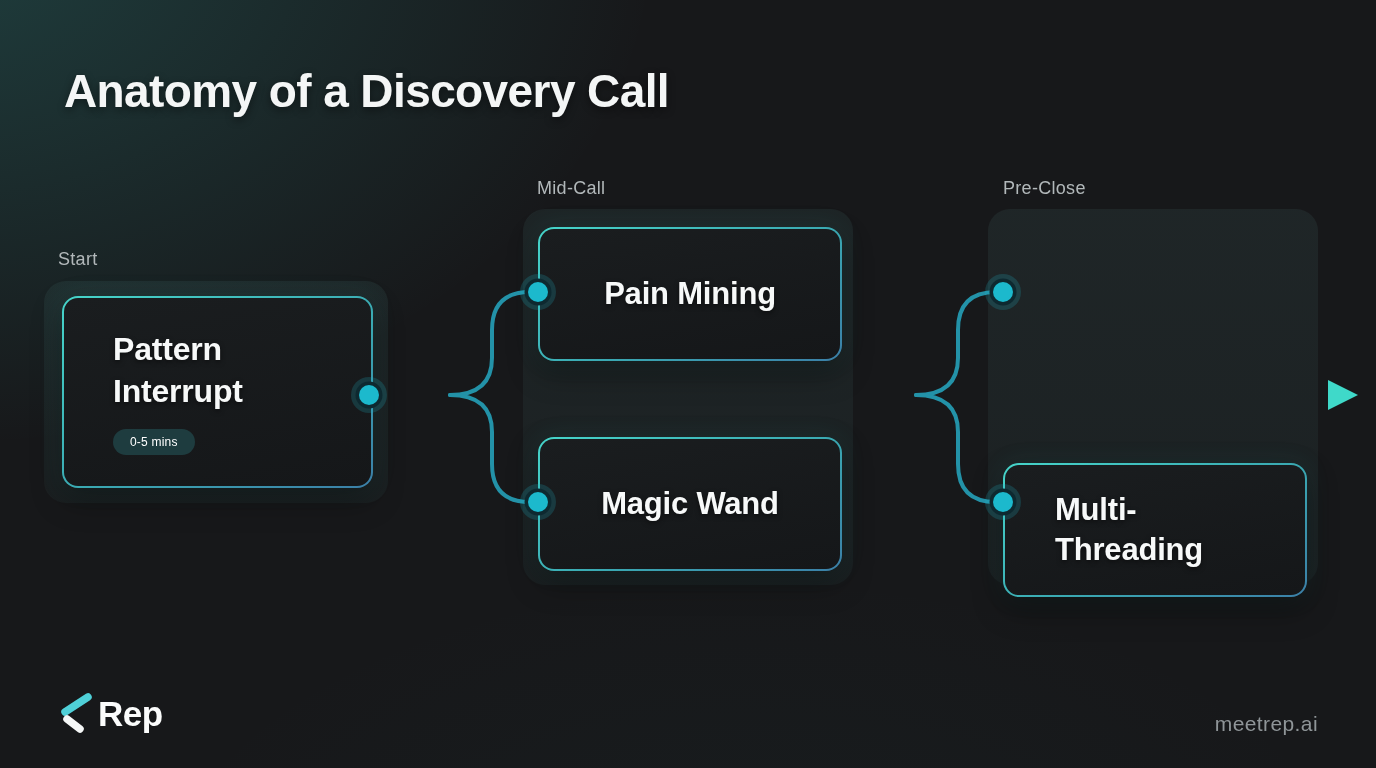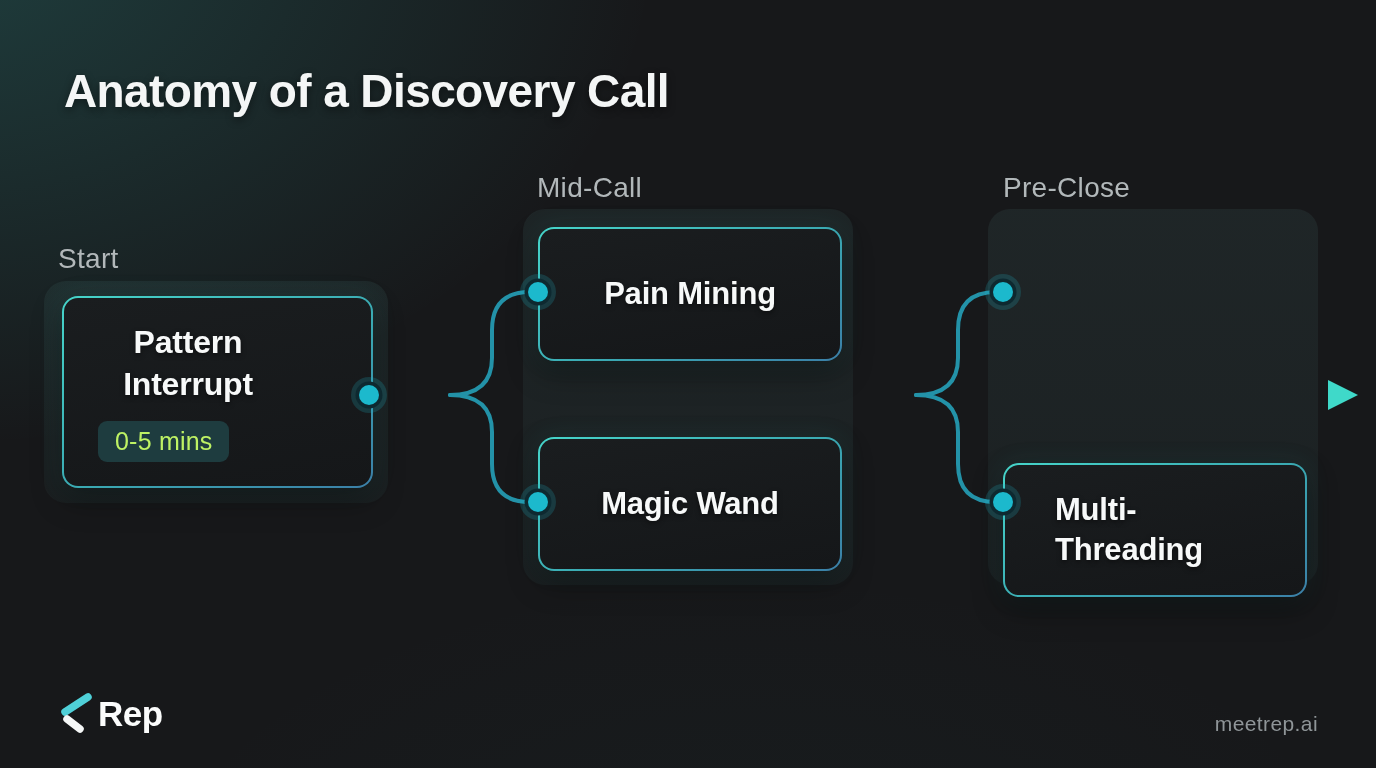--- a/index.html
+++ b/index.html
@@ -10,21 +10,21 @@
       radial-gradient(1150px 820px at -4% -8%, rgba(62,214,206,0.20), rgba(62,214,206,0.0) 62%),
       radial-gradient(900px 500px at 55% 120%, rgba(40,120,120,0.05), rgba(0,0,0,0) 70%),
       #17181a;
   }
   .page-title{
     position:absolute;left:60px;top:58px;margin:4px;
     font-size:46px;line-height:58px;font-weight:700;letter-spacing:-0.6px;
     color:#f4f6f6;text-shadow:0 3px 8px rgba(0,0,0,0.45);
   }
   .stage-label{
-    position:absolute;font-size:28px;line-height:26px;color:#b2b8ba;
+    position:absolute;font-size:18px;line-height:26px;color:#b2b8ba;
     letter-spacing:0.3px;z-index:4;
   }
   .lbl-start{left:58px;top:246px;}
   .lbl-mid{left:537px;top:175px;}
   .lbl-pre{left:1003px;top:175px;}
   .panel{
     position:absolute;border-radius:22px;z-index:1;
     background:linear-gradient(180deg, rgba(128,208,203,0.075), rgba(110,190,188,0.05));
   }
   .panel-start{left:44px;top:281px;width:344px;height:222px;}
@@ -38,30 +38,30 @@
       linear-gradient(150deg,#46d5ca 0%, #3aa9b2 55%, #3b7fa7 100%) border-box;
     box-shadow:0 12px 30px rgba(0,0,0,0.35), 0 0 26px rgba(45,190,180,0.10);
     display:flex;align-items:center;justify-content:center;
     color:#f7f9f9;
   }
   .node-title{
     font-size:31px;font-weight:700;letter-spacing:-0.2px;line-height:1.3;
     text-shadow:0 2px 5px rgba(0,0,0,0.5);
   }
   .node-pattern{left:62px;top:296px;width:311px;height:192px;
-    flex-direction:column;align-items:flex-start;justify-content:center;padding-left:34px;box-sizing:border-box;text-align:center;}
+    flex-direction:column;align-items:flex-start;justify-content:center;padding-left:49px;box-sizing:border-box;}
   .node-pattern .node-title{width:180px;font-size:32px;}
   .node-pain{left:538px;top:227px;width:300px;height:130px;}
   .node-magic{left:538px;top:437px;width:300px;height:130px;}
   .node-urgency{left:1003px;top:227px;width:300px;height:130px;}
   .node-multi{left:1003px;top:463px;width:300px;height:130px;}
   .node-multi .node-title{width:200px;text-align:left;}
   .badge{
-    margin-top:16px;background:#1e3c3f;border-radius:9px;
-    padding:6px 17px;font-size:25px;font-weight:400;color:#bef264;letter-spacing:0.2px;
+    margin-top:16px;background:#1e3c3f;border-radius:15px;
+    padding:6px 17px;font-size:12px;font-weight:400;color:#ffffff;letter-spacing:0.2px;
   }
   .wires{position:absolute;left:0;top:0;z-index:3;pointer-events:none;}
   .footer-logo{
     position:absolute;left:58px;top:692px;z-index:4;display:flex;align-items:center;gap:6px;justify-content:space-between;
   }
   .brand-text{font-size:35px;font-weight:800;color:#fbfcfc;letter-spacing:-0.5px;line-height:44px;}
   .footer-site{
     position:absolute;right:58px;top:700px;z-index:4;
     font-size:21px;color:#8f9598;letter-spacing:0.4px;margin-top:12px;
   }

